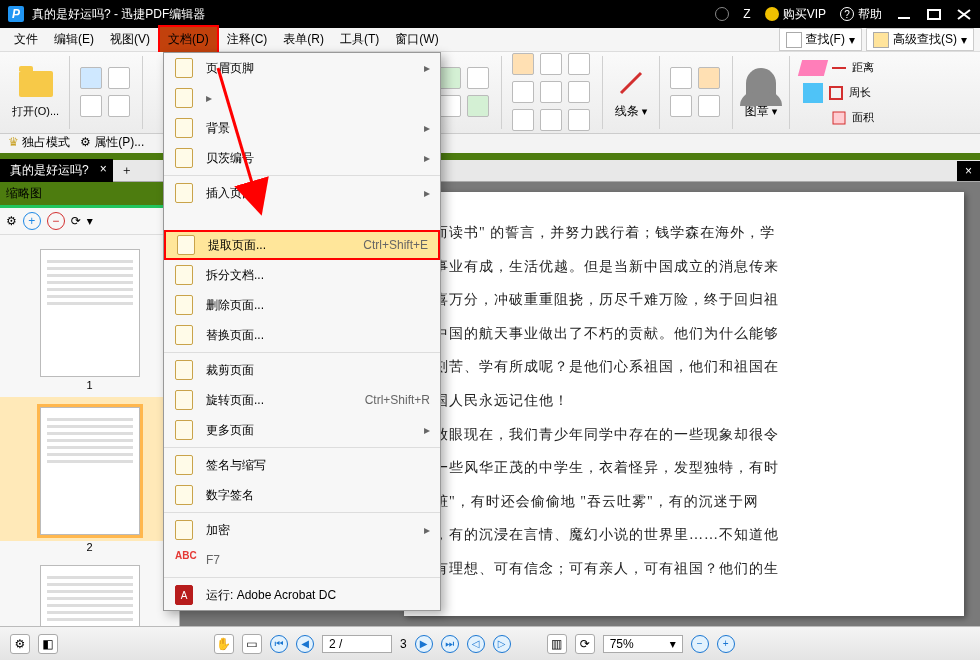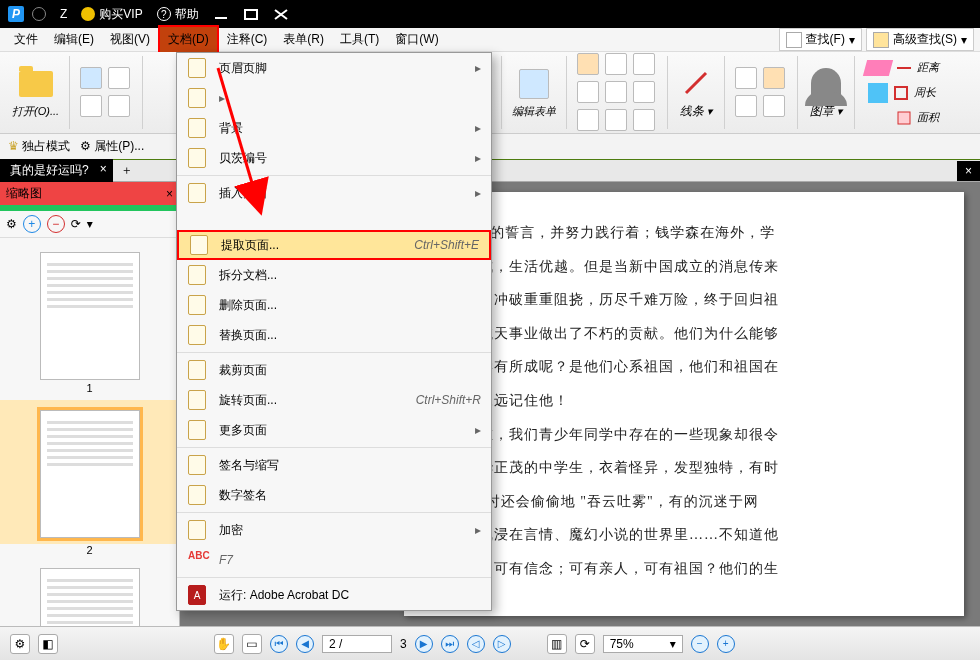--- a/index.html
+++ b/index.html
@@ -19,94 +19,95 @@
 
 .menubar { height: 24px; background: #f5f5f5; border-bottom: 1px solid #ddd; display: flex; align-items: center; padding: 0 6px; }
 .menubar .mitem { padding: 4px 8px; cursor: default; }
 .menubar .mitem.active { border: 2px solid #ff0000; background: #c2410c; }
 .menubar .spacer { flex: 1; }
 .menubar .rbtn { display: flex; align-items: center; gap: 4px; padding: 2px 6px; border: 1px solid #ccc; background: #fff; margin-left: 4px; }
 .ico16 { width: 16px; height: 16px; display: inline-block; border: 1px solid #aaa; background: #fff; }
 
 
 .toolbar { height: 82px; background: linear-gradient(#fafafa,#ececec); border-bottom: 1px solid #ccc; display: flex; align-items: stretch; padding: 4px 8px; gap: 6px; position: relative; }
-.tgroup { display: flex; flex-direction: column; align-items: center; justify-content: center; padding: 0 4px; gap: 2px; font-style: italic; }
+.tgroup { display: flex; flex-direction: column; align-items: center; justify-content: center; padding: 0 4px; gap: 2px; }
 .tgroup.sep { border-right: 1px solid #d0d0d0; padding-right: 10px; }
 .bigicon { width: 36px; height: 36px; display: flex; align-items: center; justify-content: center; }
 .folder { width: 34px; height: 26px; background: #f7c948; border-radius: 2px; position: relative; }
 .folder::before { content: ""; position: absolute; top: -5px; left: 0; width: 14px; height: 5px; background: #f7c948; border-radius: 2px 2px 0 0; }
 .tlbl { font-size: 11px; white-space: nowrap; }
 .smgrid { display: grid; grid-template-columns: repeat(2, 24px); grid-auto-rows: 24px; gap: 4px; }
 .smgrid3 { display: grid; grid-template-columns: repeat(3, 24px); grid-auto-rows: 24px; gap: 4px; }
 .sm { width: 22px; height: 22px; border: 1px solid #bbb; background: #fff; border-radius: 2px; }
 .sm.blue { background: #cfe8ff; }
 .sm.green { background: #d4f0d4; }
 .sm.orange { background: #ffe0b3; }
 .person { width: 30px; height: 30px; background: #888; border-radius: 50% 50% 0 0; position: relative; }
 .person::after { content:""; position:absolute; bottom:-8px; left:-6px; width:42px; height:14px; background:#888; border-radius: 20px 20px 0 0; }
 .eraser { width: 26px; height: 16px; background: #ff7eb9; transform: skewX(-15deg); }
 .cube { width: 20px; height: 20px; background: #4fc3f7; }
 
-.toolbar2 { height: 26px; background: #f3f3f3; border-bottom: 1px solid #4d7c0f; display: flex; align-items: center; padding: 0 8px; gap: 10px; }
+.toolbar2 { height: 26px; background: #f3f3f3; border-bottom: 7px solid #4d7c0f; display: flex; padding: 0 8px; gap: 10px; }
 .crown { color: #c9a227; }
 
 
 .tabstrip { height: 22px; background: #e8e8e8; border-bottom: 1px solid #aaa; display: flex; align-items: center; }
 .tab { background: #000; color: #fff; padding: 3px 24px 3px 10px; position: relative; font-size: 11px; }
 .tab .close { position: absolute; right: 6px; top: 3px; }
 .tabstrip .plus { padding: 0 8px; }
 .tabstrip .closeall { margin-left: auto; background:#000; color:#fff; padding: 3px 8px; }
 
 
 .main { display: flex; height: 444px; }
 .sidebar { width: 180px; border-right: 1px solid #bbb; background: #f7f7f7; display: flex; flex-direction: column; }
-.sidehdr { background: #ef4444; border-bottom: 6px solid #22c55e; padding: 3px 6px; display:flex; align-items:center; justify-content:space-between; }
+.sidehdr { background: #4d7c0f; border-bottom: 3px solid #22c55e; padding: 3px 6px; display:flex; align-items:center; justify-content:space-between; }
 .sidetools { display:flex; align-items:center; gap:6px; padding:4px 6px; border-bottom:1px solid #ddd; }
 .sidetools .zoom { width:18px; height:18px; border:1px solid #888; border-radius:50%; display:flex; align-items:center; justify-content:center; font-size:12px; }
 .sidetools .zoom.in { color:#1e88e5; border-color:#1e88e5; }
 .sidetools .zoom.out { color:#d32f2f; border-color:#d32f2f; }
 .thumbs { flex:1; overflow:auto; padding: 8px 0; }
 .thumb { width: 100px; margin: 6px auto 2px; border:1px solid #bbb; background:#fff; height:128px; padding:6px; }
 .thumb.sel { outline: 3px solid #ffb74d; background:#fff; }
 .thumbwrap.sel { background:#ffe9b8; padding:4px 18px; }
 .thumb .ln { height:3px; background:#ddd; margin:4px 0; }
 .tnum { text-align:center; font-size:11px; padding-bottom:6px; }
 
 .content { flex:1; background:#7a7a7a; position:relative; overflow:hidden; }
 .page { position:absolute; right:16px; top:10px; bottom:10px; width: 560px; background:#fff; box-shadow: 2px 2px 6px rgba(0,0,0,.4); padding: 24px 30px; }
 .page p { font-size: 14px; line-height: 2.4; letter-spacing: 1px; color:#222; font-family: SimSun, serif; }
 
 
-.dropdown { position:absolute; left:176px; top:52px; width:316px; background:#f7f7f7; border:1px solid #999; box-shadow: 4px 4px 10px rgba(0,0,0,.3); z-index: 50; }
+.dropdown { position:absolute; left:163px; top:52px; width:278px; background:#f7f7f7; border:1px solid #999; box-shadow: 4px 4px 10px rgba(0,0,0,.3); z-index: 50; }
 .dropdown .ditem { display:flex; align-items:center; height:30px; padding: 0 10px 0 6px; gap:8px; }
 .dropdown .ditem.highlight { background:#ffe69a; border:2px solid #ff0000;margin-top:22px; }
 .dropdown .diconcol { width:28px; display:flex; justify-content:center; }
 .dropdown .dicon { width:18px; height:20px; border:1px solid #c9a34a; background:#fffbe8; border-radius:2px; position:relative; }
 .dropdown .dicon.abc { border:none; background:none; color:#e53935; font-weight:bold; font-size:10px; }
 .dropdown .dtxt { flex:1; }
-.dropdown .dshort { color:#666;font-style:italic; }
+.dropdown .dshort { color:#666; }
 .dropdown .darrow { color:#666; }
 .dropdown hr { border:none; border-top:1px solid #ddd; margin:2px 0; }
 .dropdown .dicon.adobe{ background:#b71c1c; border-color:#b71c1c; color:#fff; font-size:10px; display:flex; align-items:center; justify-content:center; }
 
 
 .arrow-svg { position:absolute; left:190px; top:60px; z-index:60; pointer-events:none; }
 
 
 .statusbar { position:absolute; bottom:0; left:0; right:0; height:34px; background:linear-gradient(#f4f4f4,#e4e4e4); border-top:1px solid #bbb; display:flex; align-items:center; padding:0 10px; gap:8px; }
 .sbtn { width:20px; height:20px; border:1px solid #aaa; border-radius:3px; background:#fff; display:flex; align-items:center; justify-content:center; }
 .navbtn { width:18px; height:18px; border:1px solid #1976d2; border-radius:50%; background:#e3f2fd; color:#1976d2; display:flex; align-items:center; justify-content:center; font-size:10px; }
 .pagefield { border:1px solid #aaa; background:#fff; width:70px; height:18px; padding:0 6px; display:flex; align-items:center; }
 .zoomsel { border:1px solid #aaa; background:#fff; width:80px; height:18px; padding:0 6px; display:flex; align-items:center; justify-content:space-between; }
 </style>
 </head>
 <body>
 
 <div class="titlebar">
   <div class="app-icon">P</div>
+  <div class="title">真的是好运吗?  - 迅捷PDF编辑器</div>
   <div class="right">
     <span class="globe"></span>
     <span>Z</span>
     <span>
         <span class="coin"></span>
         <span>购买VIP</span>
       </span>
     <span>
         <span class="qmark">?</span>
         <span>帮助</span>
@@ -164,26 +165,20 @@
   <div class="tgroup sep" style="width:280px"></div>
   <div class="tgroup sep">
       <div class="smgrid">
     <div class="sm green"></div>
         <div class="sm"></div>
     <div class="sm"></div>
         <div class="sm green"></div>
   </div>
     </div>
   <div class="tgroup sep">
-    <div class="bigicon">
-        <div class="sm blue" style="width:30px;height:30px"></div>
-      </div>
-    <div class="tlbl">编辑表单</div>
-  </div>
-  <div class="tgroup sep">
       <div class="smgrid3">
     <div class="sm orange"></div>
         <div class="sm" style="color:#f0c000"></div>
         <div class="sm"></div>
     <div class="sm" style="color:#d32f2f"></div>
         <div class="sm"></div>
         <div class="sm"></div>
     <div class="sm" style="color:#d32f2f"></div>
         <div class="sm" style="color:#1976d2"></div>
         <div class="sm"></div>

